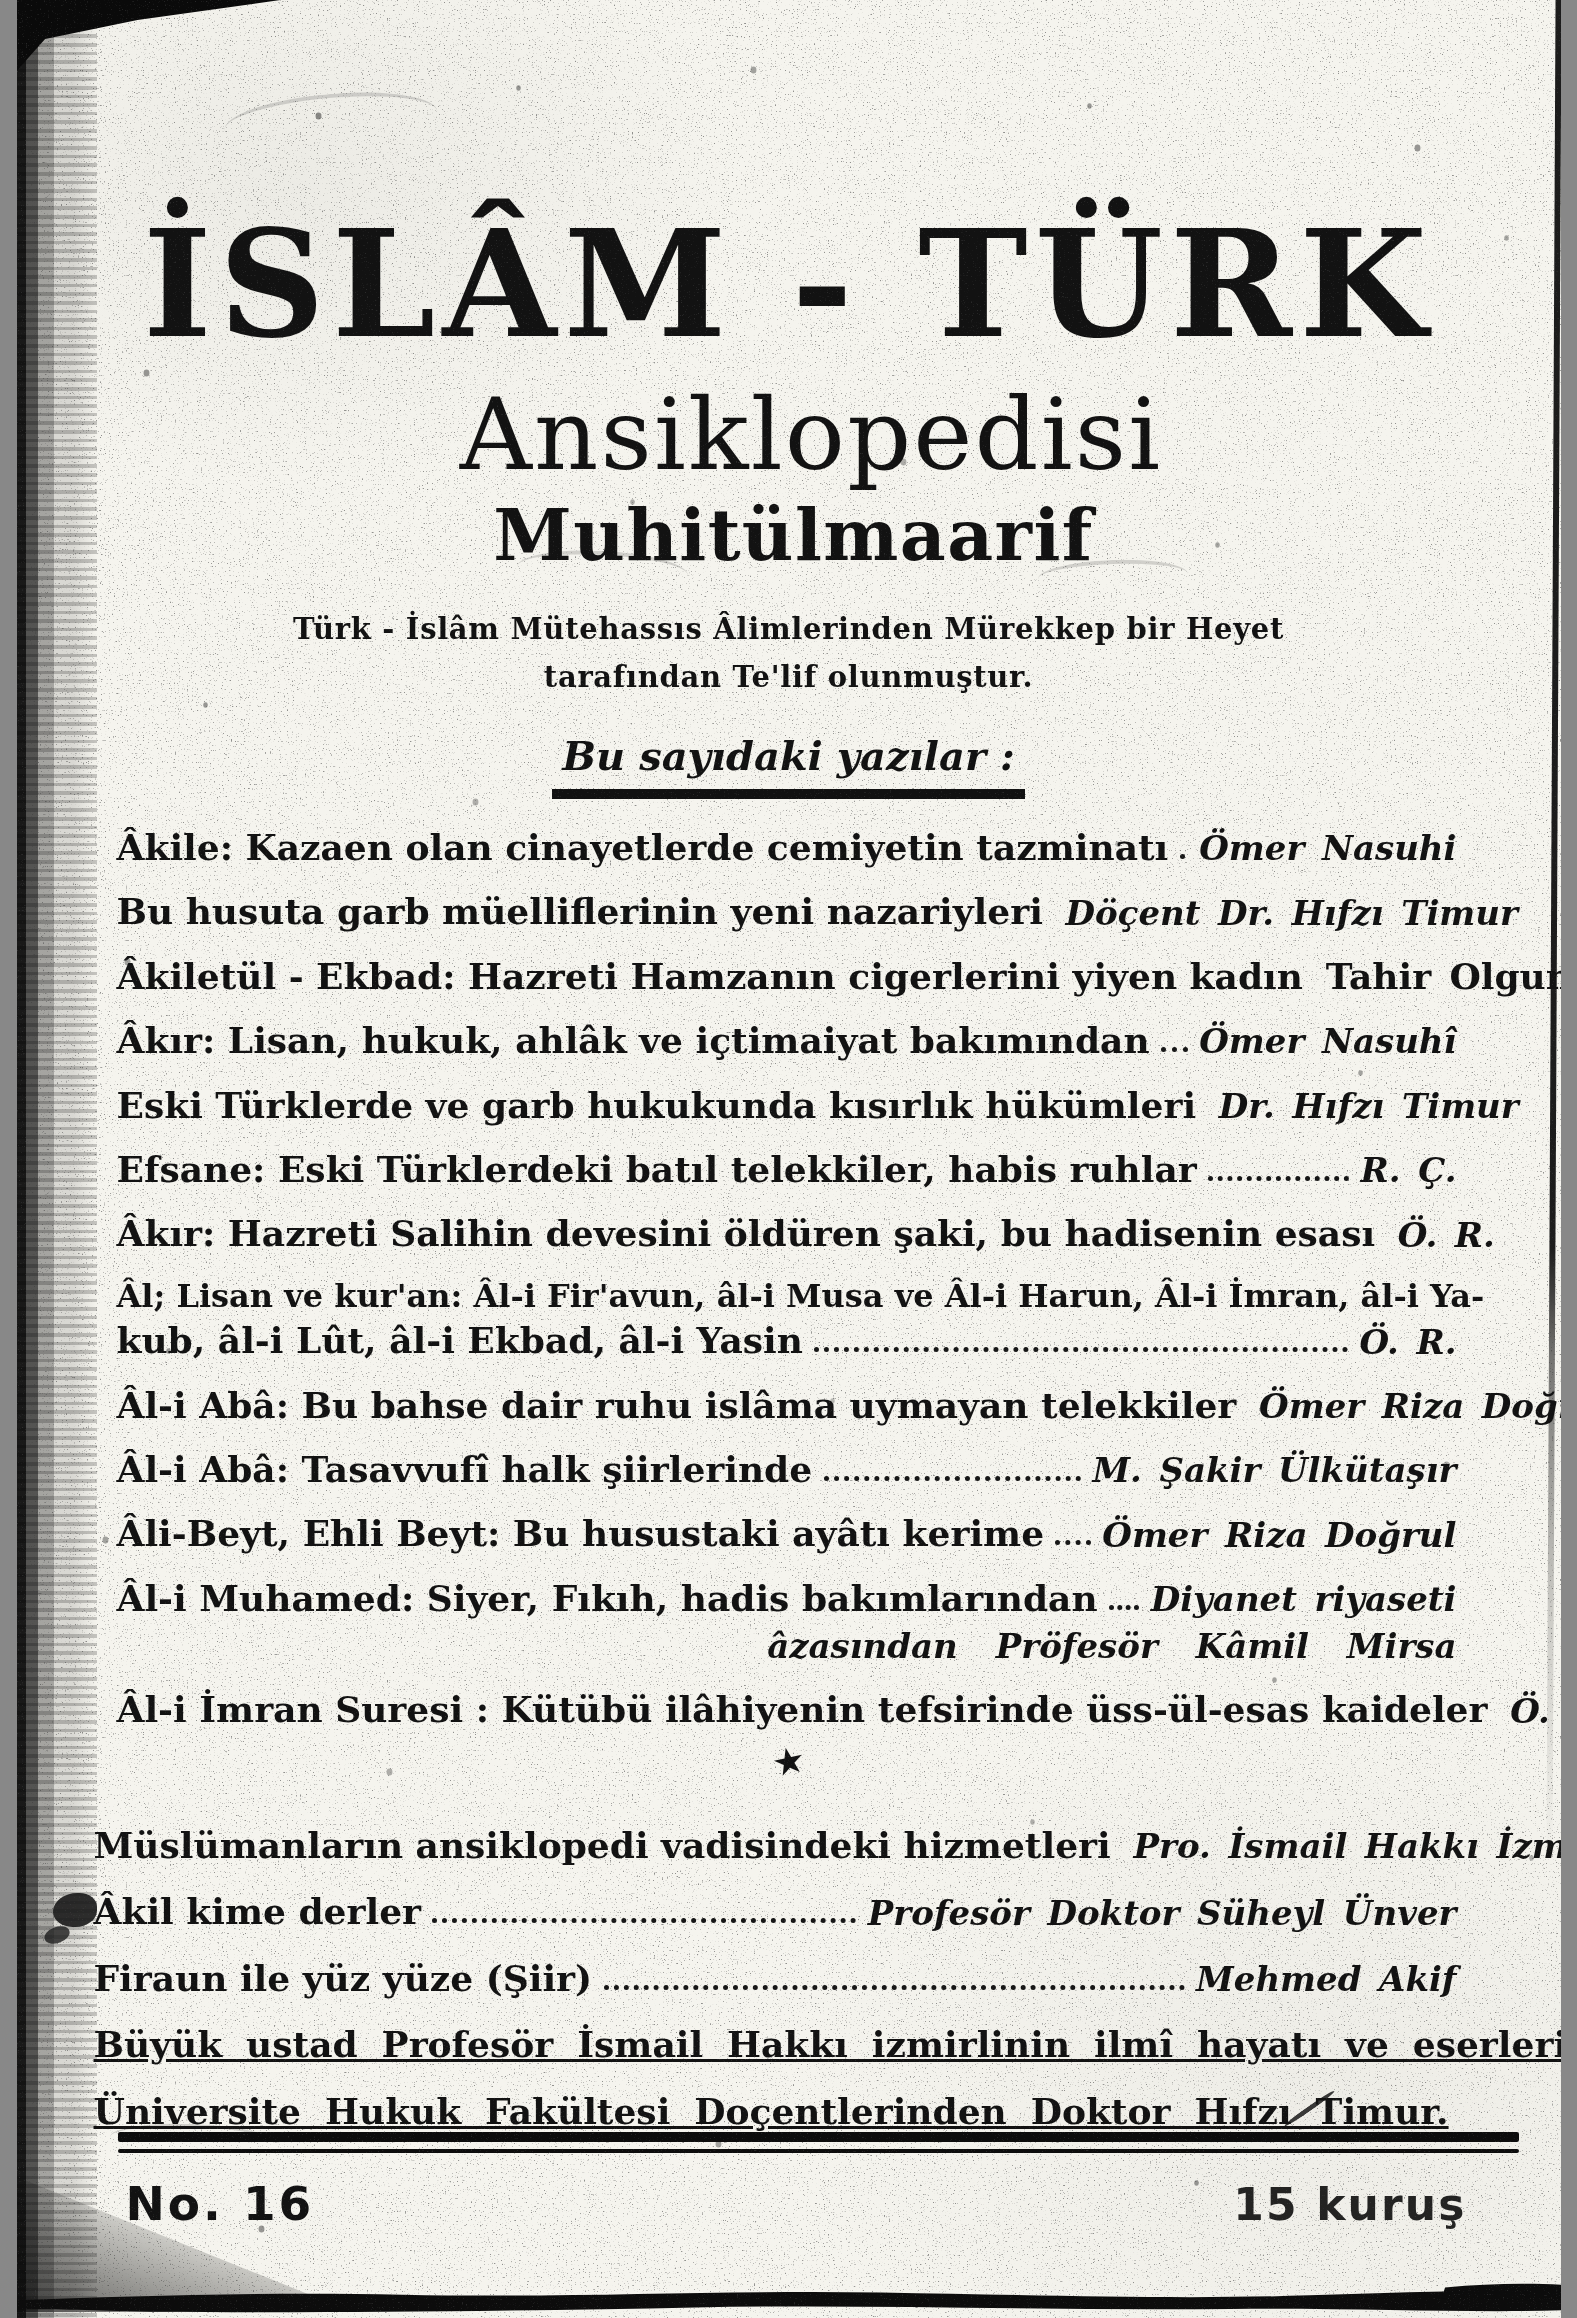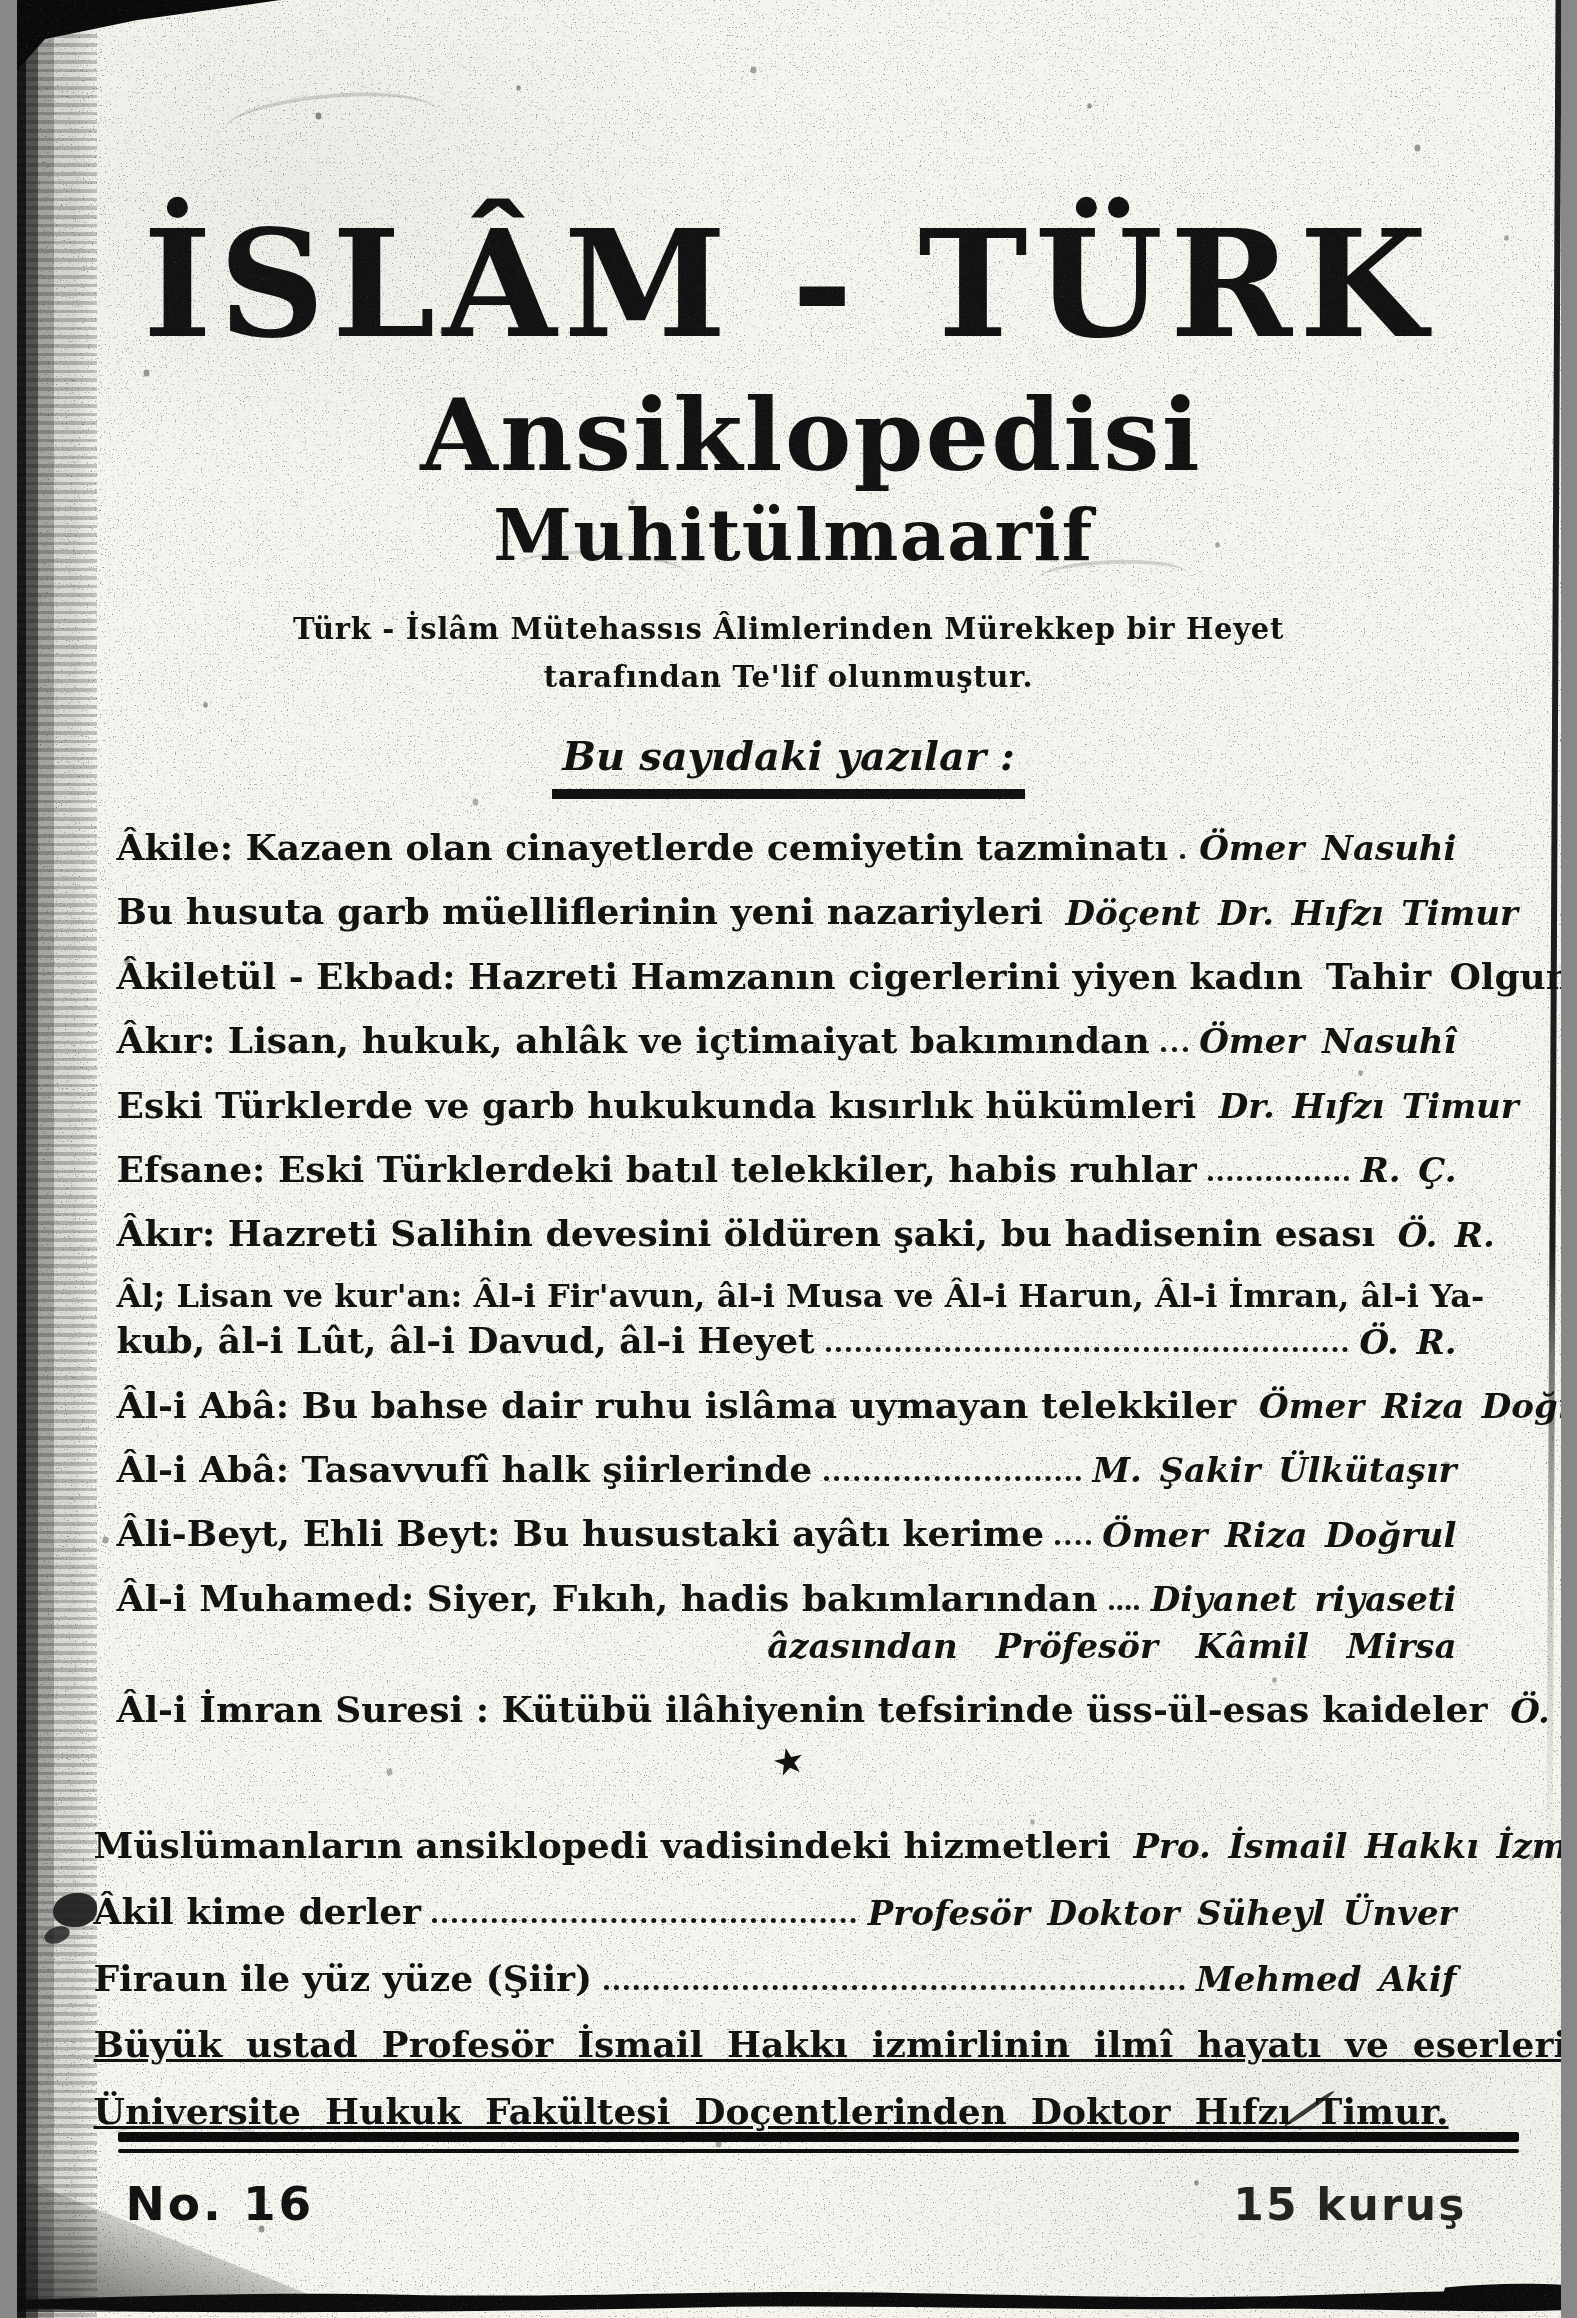--- a/index.html
+++ b/index.html
@@ -72,21 +72,21 @@
   }
   .ink-blob2{
     position:absolute;left:27px;top:1927px;width:26px;height:15.7px;z-index:2;
     background:#1c1c1c;border-radius:50%;transform:rotate(-20deg);opacity:.8;
   }
   .noise{position:absolute;top:0;left:0;z-index:9;pointer-events:none;opacity:.55;}
 
   
   .mast{position:absolute;left:0;right:0;text-align:center;z-index:4;}
   .title1{top:211px;font-size:147px;line-height:1;font-weight:700;letter-spacing:7.1px;}
-  .title2{top:385px;font-size:100px;line-height:1;font-weight:700;letter-spacing:2.1px;margin-left:45px;}
+  .title2{top:385px;font-size:100px;line-height:1;font-weight:400;letter-spacing:2.1px;margin-left:45px;}
   .title3{top:500px;font-size:71px;line-height:1;font-weight:700;letter-spacing:1.4px;padding-left:10px;}
   .byline1{top:612px;font-size:29px;font-weight:700;letter-spacing:0.7px;}
   .byline2{top:660px;font-size:29px;font-weight:700;letter-spacing:0.7px;}
   .toc-heading{top:732px;font-size:40px;font-style:italic;font-weight:700;}
   .toc-heading span{display:inline-block;border-bottom:10px solid #111;padding:0 10px 10px;}
 
   
   .list{position:absolute;z-index:4;font-weight:700;font-size:36px;line-height:1.15;}
   #toc-list{top:827px;left:100px;right:104px;}
   #extra-list{top:1825px;left:77px;right:104px;}
@@ -175,21 +175,21 @@
         <span class="leader"></span>
         <span class="a">R. Ç.</span>
       </div>
       <div class="toc-row">
         <span class="t">Âkır: Hazreti Salihin devesini öldüren şaki, bu hadisenin esası</span>
         <span class="leader"></span>
         <span class="a">Ö. R.</span>
       </div>
       <div class="toc-row justify"><span class="t">Âl; Lisan ve kur'an: Âl-i Fir'avun, âl-i Musa ve Âl-i Harun, Âl-i İmran, âl-i Ya-</span></div>
       <div class="toc-row cont">
-        <span class="t">kub, âl-i Lût, âl-i Davud, âl-i Heyet</span>
+        <span class="t">kub, âl-i Lût, âl-i Ekbad, âl-i Yasin</span>
         <span class="leader"></span>
         <span class="a">Ö. R.</span>
       </div>
       <div class="toc-row">
         <span class="t">Âl-i Abâ: Bu bahse dair ruhu islâma uymayan telekkiler</span>
         <span class="leader"></span>
         <span class="a">Ömer Riza Doğrul</span>
       </div>
       <div class="toc-row">
         <span class="t">Âl-i Abâ: Tasavvufî halk şiirlerinde</span>

